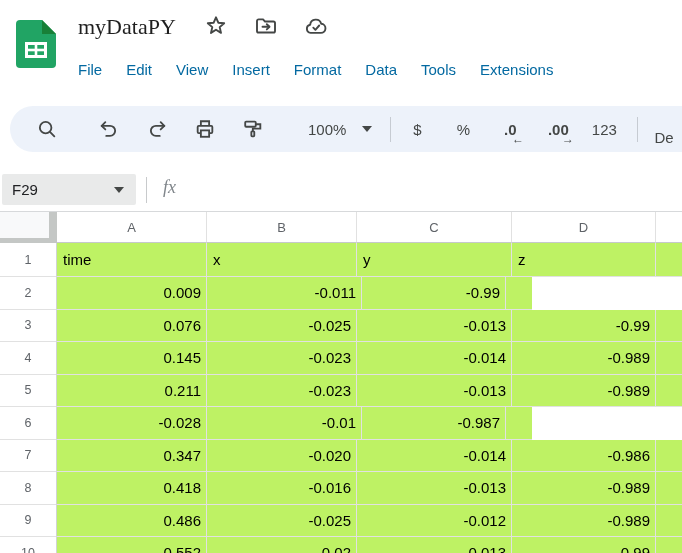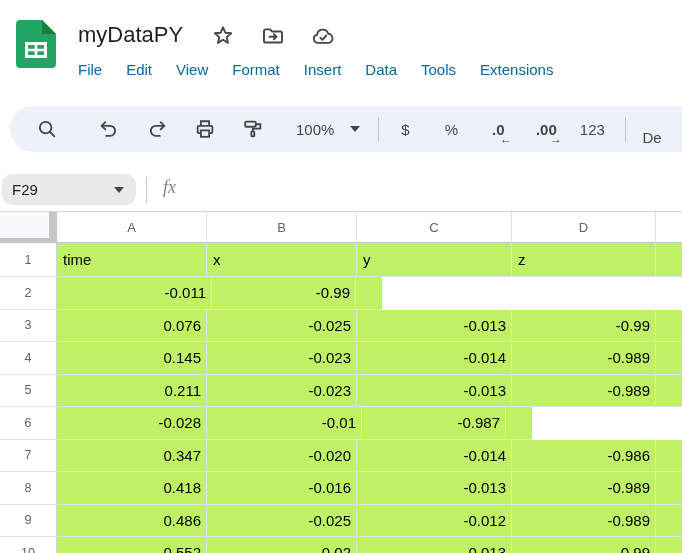--- a/index.html
+++ b/index.html
@@ -3,21 +3,21 @@
 <meta charset="utf-8">
 <style>
   * { margin:0; padding:0; box-sizing:border-box; }
   html,body { width:682px; height:553px; }
   body {
     position:relative; overflow:hidden; background:#fff;
     font-family:"Liberation Sans", sans-serif; color:#1f1f1f;
   }
   
   .logo { position:absolute; left:16px; top:20px; width:40px; height:48px; cursor:pointer; }
-  .title-row { position:absolute; left:78px; top:14px; height:34px; display:flex; align-items:flex-end; }
+  .title-row { position:absolute; left:78px; top:14px; height:34px; display:flex; align-items:flex-start;font-family:Liberation Serif, serif; }
   .doc-title { font-size:22px; color:#1f1f1f; margin-right:28px; }
   .tbtn { width:24px; height:24px; margin-right:26px; color:#444746; display:inline-flex; align-items:center; justify-content:center; cursor:pointer; }
   .menubar { position:absolute; left:66px; top:56px; display:flex; }
   .menu-item { font-size:15px; color:#0369a1; padding:5px 12px; border-radius:6px; cursor:pointer; white-space:nowrap; }
   
   .toolbar {
     position:absolute; left:10px; top:106px; width:672px; height:46px;
     background:#edf2fa; border-radius:23px 0 0 23px;
     display:flex; align-items:center; color:#444746;
   }
@@ -26,21 +26,21 @@
   .tool-text { font-size:15px; color:#444746; }
   .tb-divider { width:1px; height:25px; background:#c6cbd2; }
   .zoom-ctl { display:flex; align-items:center; cursor:pointer; }
   .caret { width:0; height:0; border-left:5px solid transparent; border-right:5px solid transparent; border-top:6px solid #444746; }
   .dec-wrap { position:relative; font-size:15px; }
   .dec-arrow { position:absolute; font-size:12px; bottom:-8px; }
   
   .formulabar { position:absolute; left:0; top:152px; width:682px; height:59px; background:#fff; }
   .namebox {
     position:absolute; left:2px; top:22px; width:134px; height:31px;
-    background:#e9eaea; border-radius:10px; display:flex; align-items:center; cursor:pointer;
+    background:#e9eaea; border-radius:2px; display:flex; align-items:center; cursor:pointer;
   }
   .namebox-text { font-size:15px; color:#202124; padding-left:10px; }
   .namebox .caret { position:absolute; right:12px; border-left-width:5px; border-right-width:5px; border-top-width:6px; }
   .fb-divider { position:absolute; left:146px; top:25px; width:1px; height:26px; background:#c8cacc; }
   .fx { position:absolute; left:163px; top:25px; font-family:"Liberation Serif", serif; font-style:italic; font-size:18px; color:#80868b; }
   .formula-input { position:absolute; left:190px; top:22px; right:4px; height:31px; }
   
   .grid { position:absolute; left:0; top:211px; right:0; bottom:0; background:#fff; }
   .g-row { display:flex; }
   .colhead-row { height:32px; border-top:1px solid #d7d9db; }
@@ -101,22 +101,22 @@
       <path d="M6.6 18.4 a4.1 4.1 0 0 1 -.4 -8.1 5.6 5.6 0 0 1 11 -1 4.4 4.4 0 0 1 -.6 9.1 Z" stroke-linejoin="round"></path>
       <path d="M9.3 13.2 L11.4 15.3 L15.2 11" stroke-linecap="round" stroke-linejoin="round"></path>
     </svg>
   </span>
 </div>
 
 <nav class="menubar">
   <span class="menu-item">File</span>
   <span class="menu-item">Edit</span>
   <span class="menu-item">View</span>
+  <span class="menu-item">Insert</span>
   <span class="menu-item">Format</span>
-  <span class="menu-item">Insert</span>
   <span class="menu-item">Data</span>
   <span class="menu-item">Tools</span>
   <span class="menu-item">Extensions</span>
 </nav>
 
 <div class="toolbar">
   <span class="tool" style="width:26px;margin-left:24px;">
     <svg width="22" height="22" viewBox="0 0 24 24" fill="none" stroke="#444746" stroke-width="2">
       <circle cx="10.5" cy="10.5" r="6.3"></circle>
         <path d="M15.2 15.2 L20 20" stroke-linecap="round"></path>
@@ -141,21 +141,21 @@
       <rect x="7.5" y="13.5" width="9" height="7" fill="#edf2fa"></rect>
     </svg>
   </span>
   <span class="tool" style="width:26px;margin-left:22px;">
     <svg width="22" height="22" viewBox="0 0 24 24" fill="none" stroke="#444746" stroke-width="2">
       <rect x="3.5" y="4" width="11.5" height="5.5" rx="1"></rect>
       <path d="M15 6.8 H20 V11.5 H11.8 V14.5"></path>
       <rect x="10.2" y="14.5" width="3.2" height="5.5" rx="0.8"></rect>
     </svg>
   </span>
-  <span class="zoom-ctl" style="margin-left:30px;">
+  <span class="zoom-ctl" style="margin-left:42px;">
     <span class="tool-text">100%</span>
     <span class="caret" style="margin-left:16px;"></span>
   </span>
   <span class="tb-divider" style="margin-left:18px;"></span>
   <span class="tool tool-text" style="width:36px;margin-left:8px;">$</span>
   <span class="tool tool-text" style="width:36px;margin-left:10px;">%</span>
   <span class="tool" style="width:38px;margin-left:10px;">
     <span class="dec-wrap"><b style="font-weight:600">.0</b><span class="dec-arrow" style="left:8px;">←</span></span>
   </span>
   <span class="tool" style="width:42px;margin-left:8px;">
@@ -190,20 +190,21 @@
     <div class="rowhead">1</div>
     <div class="cell txt w-a">time</div>
     <div class="cell txt w-b">x</div>
     <div class="cell txt w-c">y</div>
     <div class="cell txt w-d">z</div>
     <div class="cell empty w-e"></div>
   </div>
 
   <div class="g-row drow">
     <div class="rowhead">2</div>
+    <div class="cell num w-a">0.009</div>
     <div class="cell num w-c">-0.011</div>
     <div class="cell num w-d">-0.99</div>
     <div class="cell empty w-e"></div>
   </div>
 
   <div class="g-row drow">
     <div class="rowhead">3</div>
     <div class="cell num w-a">0.076</div>
     <div class="cell num w-b">-0.025</div>
     <div class="cell num w-c">-0.013</div>

